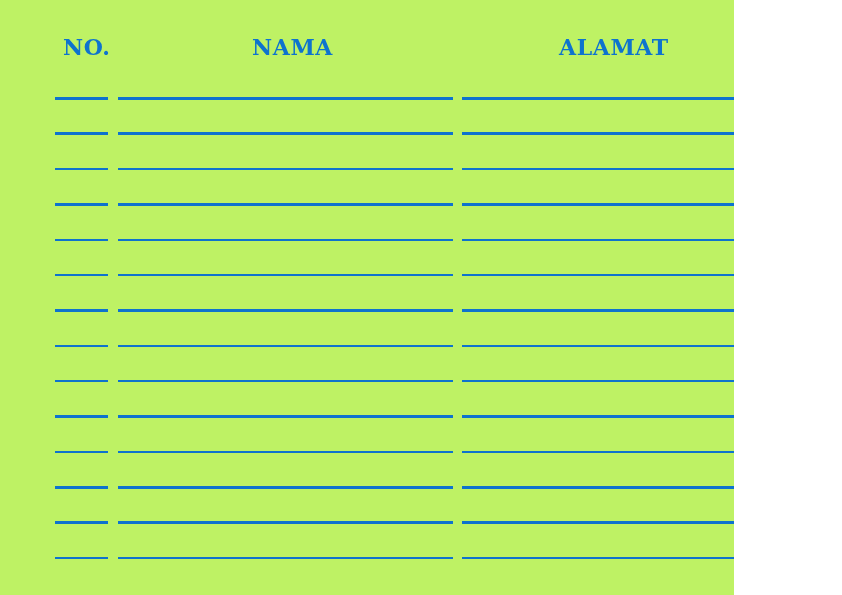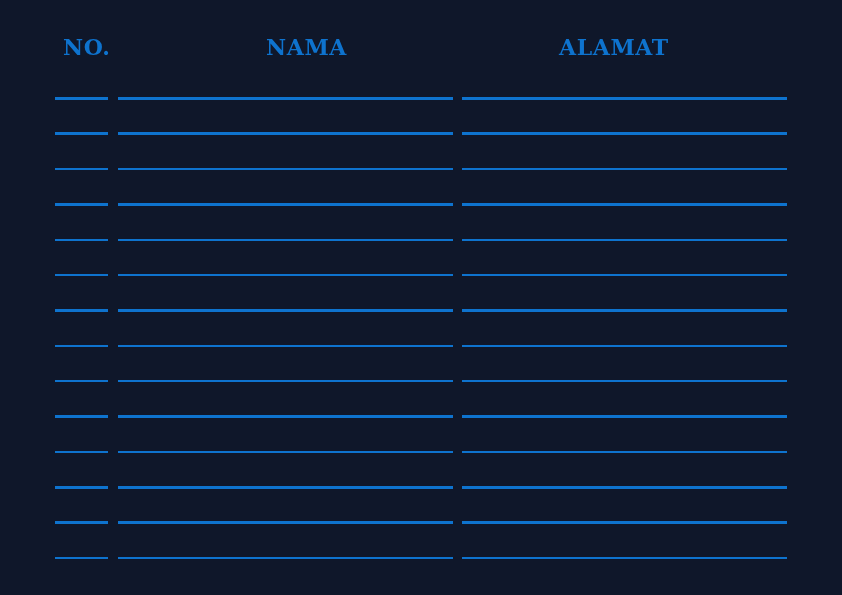--- a/index.html
+++ b/index.html
@@ -2,38 +2,38 @@
 <html style="--accent: #0e73ce;"><head>
 <meta charset="utf-8">
 <style>
   html, body {
     margin: 0;
     padding: 0;
     background: #ffffff;
   }
   .page {
     position: relative;
-    width: 842px;
+    width: 734px;
     height: 595px;
-    background: #0f172a;
+    background: #bef264;
     overflow: hidden;
     font-family: "DejaVu Serif", "Liberation Serif", serif;
   }
   .col-head {
     position: absolute;
     top: 35px;
     font-size: 22px;
     font-weight: bold;
     letter-spacing: 0.6px;
     color: var(--accent, #0e73ce);
     white-space: nowrap;
     line-height: 1.1;
   }
   #h-no     { left: 63px;  }
-  #h-nama   { left: 266px; text-align: right; }
+  #h-nama   { left: 252px; text-align: right; }
   #h-alamat { left: 559px; }
   .blank-line {
     position: absolute;
     height: 2.6px;
     background: var(--accent, #0e73ce);
   }
 </style>
 </head>
 <body>
 

